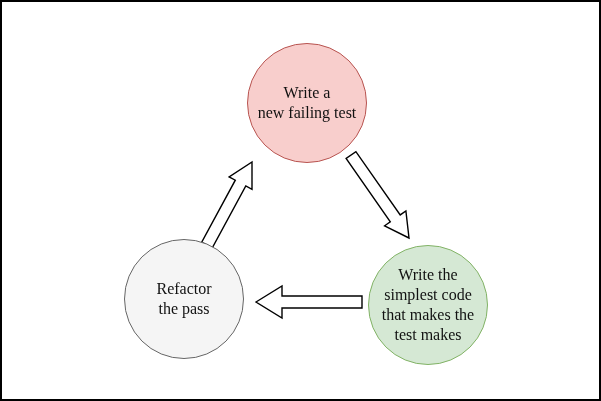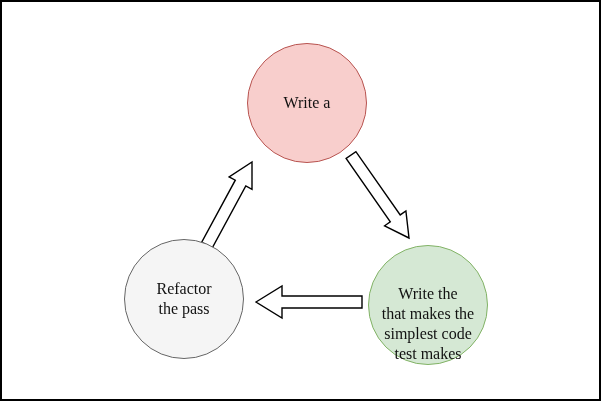--- a/index.html
+++ b/index.html
@@ -30,21 +30,21 @@
     align-items: center;
     justify-content: center;
     text-align: center;
     font-size: 16px;
     line-height: 1.25;
     color: #111111;
   }
   .node span { display: block; white-space: nowrap; }
   #node-failing-test   { left: 245px; top: 41px;  }
   #node-refactor       { left: 122px; top: 237px; }
-  #node-simplest-code  { left: 366px; top: 243px; justify-content: flex-end; }
+  #node-simplest-code  { left: 366px; top: 243px; }
   .arrows-layer {
     position: absolute;
     left: 0; top: 0;
     width: 601px;
     height: 401px;
     pointer-events: none;
   }
   .hollow-arrow {
     fill: #ffffff;
     stroke: #000000;
@@ -61,27 +61,28 @@
 
     <polygon class="hollow-arrow" points="407,236 382.6,223.8 388.3,219.8 344.1,156.4 353.9,149.6 398.2,212.9 403.9,208.9"></polygon>
 
     <polygon class="hollow-arrow" points="254,300 280,284 280,294 360,294 360,306 280,306 280,316"></polygon>
 
     <polygon class="hollow-arrow" points="250,160 250,187.3 243.8,184 210.3,245.9 199.7,240.1 233.3,178.2 227.1,174.9"></polygon>
   </svg>
 
   <div class="node" id="node-failing-test" style="background: rgb(248, 206, 204); border-color: rgb(184, 84, 80);">
     <span>Write a</span>
+    <span>new failing test</span>
   </div>
 
   <div class="node" id="node-refactor" style="background: rgb(245, 245, 245); border-color: rgb(102, 102, 102);">
     <span>Refactor</span>
     <span>the pass</span>
   </div>
 
   <div class="node" id="node-simplest-code" style="background: rgb(213, 232, 212); border-color: rgb(130, 179, 102);">
     <span>Write the</span>
+    <span>simplest code</span>
     <span>that makes the</span>
-    <span>simplest code</span>
     <span>test makes</span>
   </div>
 
 </div>
 
 </body></html>

